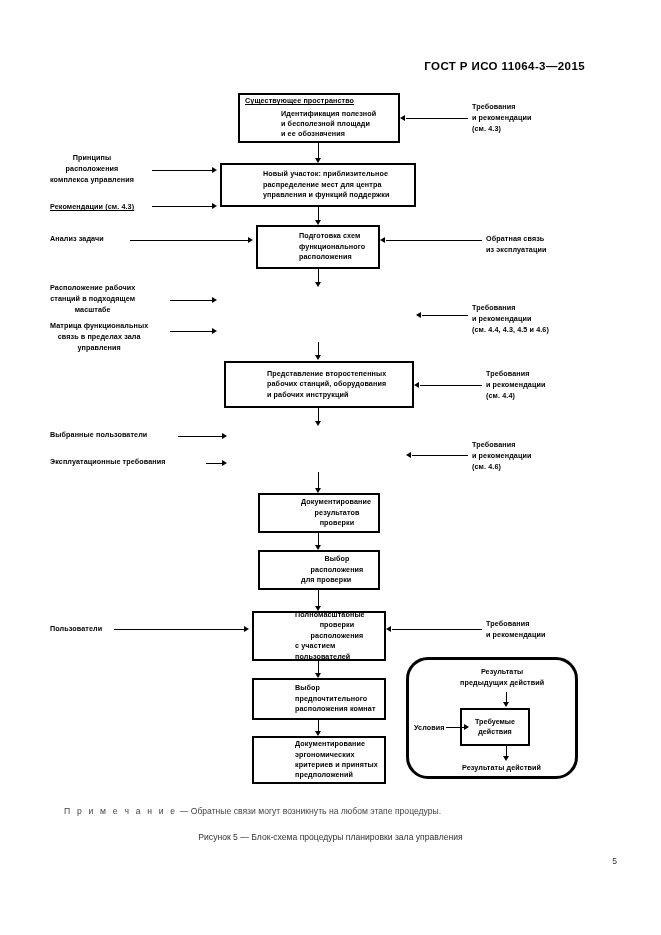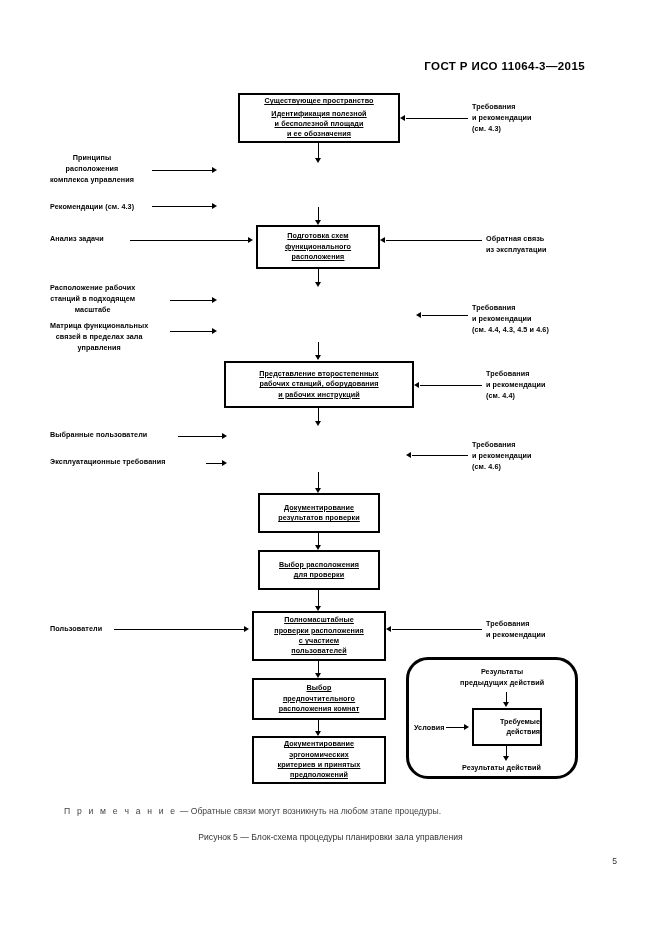--- a/index.html
+++ b/index.html
@@ -19,29 +19,28 @@
     white-space:nowrap;
   }
 
   
   .box{
     position:absolute;
     border:2px solid #000;
     background:#fff;
     box-sizing:border-box;
     display:flex;flex-direction:column;
-    align-items:center;justify-content:center;
+    align-items:flex-start;justify-content:center;
     text-align:center;
     font-size:7.2px;font-weight:bold;line-height:1.45;
     padding:3px 5px;
     letter-spacing:.1px;
-    text-decoration:underline;
   }
   .box .ttl{text-decoration:underline;margin-bottom:2px;}
-  .box .ln{display:block;}
+  .box .ln{display:block;margin-left:36px;}
 
   
   .legendbox{
     position:absolute;
     border:3px solid #000;
     border-radius:22px;
     background:#fff;
     box-sizing:border-box;
   }
   .lbox{
@@ -100,28 +99,33 @@
 
   <div class="hline" style="left:406px;top:118px;width:62px;"></div>
   <div class="arr left" style="left:400px;top:115px;"></div>
   <div class="cap r" style="left:472px;top:102px;">Требования
 и рекомендации
 (см. 4.3)</div>
 
   <div class="vline" style="left:318px;top:143px;height:17px;"></div>
   <div class="arr down" style="left:315px;top:158px;"></div>
 
+  <div class="box" style="left:220px;top:163px;width:196px;height:44px;">
+    <span class="ln">Новый участок: приблизительное</span>
+    <span class="ln">распределение мест для центра</span>
+    <span class="ln">управления и функций поддержки</span>
+  </div>
 
   <div class="cap l" style="left:50px;top:153px;">Принципы
 расположения
 комплекса управления</div>
   <div class="hline" style="left:152px;top:170px;width:62px;"></div>
   <div class="arr right" style="left:212px;top:167px;"></div>
 
-  <div class="cap l" style="left:50px;top:202px;">Рекомендации (см. 4.3)</div>
+  <div class="cap l" style="left:50px;top:202px;text-decoration:underline;">Рекомендации (см. 4.3)</div>
   <div class="hline" style="left:152px;top:206px;width:62px;"></div>
   <div class="arr right" style="left:212px;top:203px;"></div>
 
   <div class="vline" style="left:318px;top:207px;height:15px;"></div>
   <div class="arr down" style="left:315px;top:220px;"></div>
 
   <div class="box" style="left:256px;top:225px;width:124px;height:44px;">
     <span class="ln">Подготовка схем</span>
     <span class="ln">функционального</span>
     <span class="ln">расположения</span>
@@ -140,21 +144,21 @@
   <div class="arr down" style="left:315px;top:282px;"></div>
 
 
   <div class="cap l" style="left:50px;top:283px;">Расположение рабочих
 станций в подходящем
 масштабе</div>
   <div class="hline" style="left:170px;top:300px;width:44px;"></div>
   <div class="arr right" style="left:212px;top:297px;"></div>
 
   <div class="cap l" style="left:50px;top:321px;">Матрица функциональных
-связей в пределах зала
+связь в пределах зала
 управления</div>
   <div class="hline" style="left:170px;top:331px;width:44px;"></div>
   <div class="arr right" style="left:212px;top:328px;"></div>
 
   <div class="cap r" style="left:472px;top:303px;">Требования
 и рекомендации
 (см. 4.4, 4.3, 4.5 и 4.6)</div>
   <div class="hline" style="left:422px;top:315px;width:46px;"></div>
   <div class="arr left" style="left:416px;top:312px;"></div>
 
@@ -239,21 +243,21 @@
     <span class="ln">эргономических</span>
     <span class="ln">критериев и принятых</span>
     <span class="ln">предположений</span>
   </div>
 
   <div class="legendbox" style="left:406px;top:657px;width:172px;height:122px;"></div>
   <div class="cap" style="left:460px;top:667px;text-align:center;">Результаты
 предыдущих действий</div>
   <div class="vline" style="left:506px;top:692px;height:12px;"></div>
   <div class="arr down" style="left:503px;top:702px;"></div>
-  <div class="lbox" style="left:472px;top:708px;width:70px;height:38px;align-items:flex-end;">
+  <div class="lbox" style="left:460px;top:708px;width:70px;height:38px;">
     <span class="ln">Требуемые</span>
     <span class="ln">действия</span>
   </div>
   <div class="cap" style="left:414px;top:723px;">Условия</div>
   <div class="hline" style="left:446px;top:727px;width:20px;"></div>
   <div class="arr right" style="left:464px;top:724px;"></div>
   <div class="vline" style="left:506px;top:746px;height:12px;"></div>
   <div class="arr down" style="left:503px;top:756px;"></div>
   <div class="cap" style="left:462px;top:763px;text-align:center;">Результаты действий</div>
 

